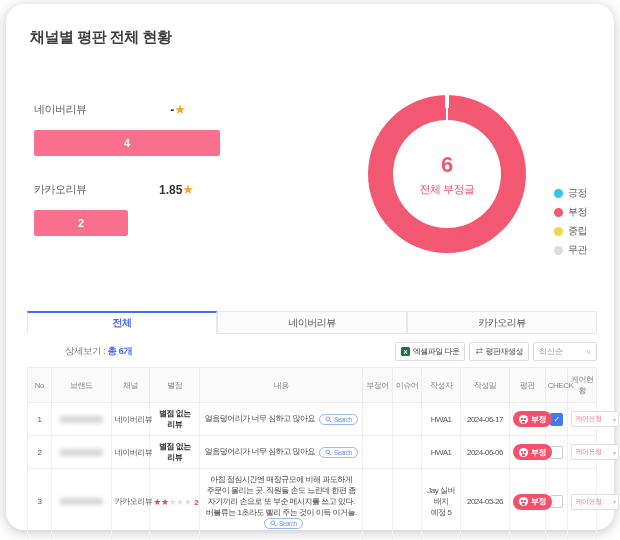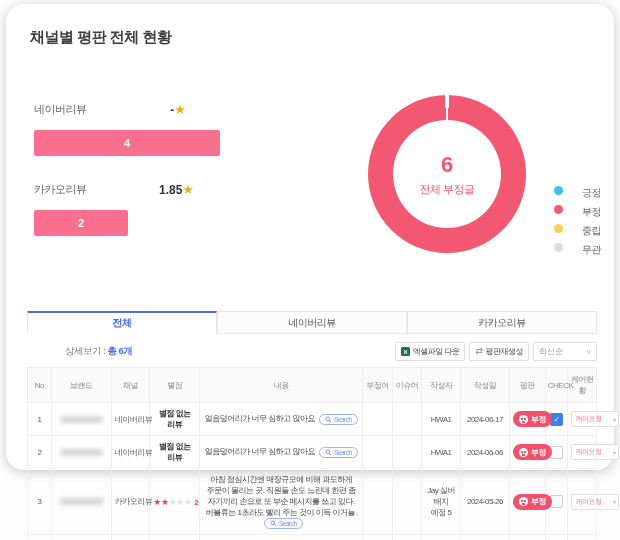--- a/index.html
+++ b/index.html
@@ -1,17 +1,17 @@
 <!DOCTYPE html>
 <html><head>
 <meta charset="utf-8">
 <style>
   html,body{margin:0;padding:0;background:#fdfdfd;width:620px;height:540px;overflow:hidden;
     font-family:"Liberation Sans","DejaVu Sans",sans-serif;}
-  .card{position:absolute;left:6px;top:4px;width:608px;height:466px;background:#fff;
+  .card{position:absolute;left:6px;top:4px;width:608px;height:526px;background:#fff;
     border-radius:18px;box-shadow:0 2px 12px rgba(0,0,0,.22);}
   .title{position:absolute;left:24px;top:24px;font-size:15px;font-weight:bold;color:#3d3d3d;letter-spacing:-0.5px;}
 
   
   .ch-row{position:absolute;left:28px;width:190px;display:flex;align-items:center;}
   .ch-row.r1{top:98px;} .ch-row.r2{top:178px;}
   .ch-name{font-size:11px;color:#666;letter-spacing:-0.5px;}
   .ch-rate{margin-left:auto;margin-right:38px;font-size:12px;font-weight:bold;color:#333;}
   .ch-row.r2 .ch-rate{margin-right:30px;}
   .star{color:#f5a623;font-size:13px;font-weight:normal;}
@@ -21,21 +21,21 @@
 
   
   .donut{position:absolute;left:362px;top:91px;width:158px;height:158px;border-radius:50%;
     background:conic-gradient(#fff 0deg 1.3deg,#f25872 1.3deg 358.7deg,#fff 358.7deg 360deg);}
   .donut::after{content:"";position:absolute;inset:25px;background:#fff;border-radius:50%;}
   .donut-center{position:absolute;left:362px;top:91px;width:158px;height:158px;display:flex;
     flex-direction:column;align-items:center;justify-content:center;z-index:2;}
   .donut-val{font-size:22px;font-weight:bold;color:#f25872;}
   .donut-lab{font-size:11px;color:#f25872;margin-top:4px;letter-spacing:-0.5px;}
   .legend{position:absolute;left:548px;top:182px;display:flex;flex-direction:column;gap:5px;}
-  .legend-item{display:flex;gap:19px;font-size:10px;color:#666;letter-spacing:-0.5px;}
+  .legend-item{display:flex;align-items:center;gap:5px;font-size:10px;color:#666;letter-spacing:-0.5px;}
   .legend-item .dot{width:9px;height:9px;border-radius:50%;display:inline-block;}
 
   
   .table-zone{position:absolute;left:21px;right:17px;top:307px;}
   .tabs{display:flex;}
   .tab{flex:1;display:flex;align-items:center;justify-content:center;height:23px;box-sizing:border-box;
     border:1px solid #e7e7e7;background:#fcfcfc;color:#555;font-size:10px;cursor:pointer;letter-spacing:-0.5px;}
   .tab.active{background:#fff;color:#4a6cf7;font-weight:bold;border-top:2px solid #4a6cf7;border-bottom:1px solid #fff;}
   .toolbar{display:flex;align-items:center;margin:8px 0 6px;}
   .detail{font-size:9.5px;color:#777;letter-spacing:-0.5px;margin-left:38px;}

